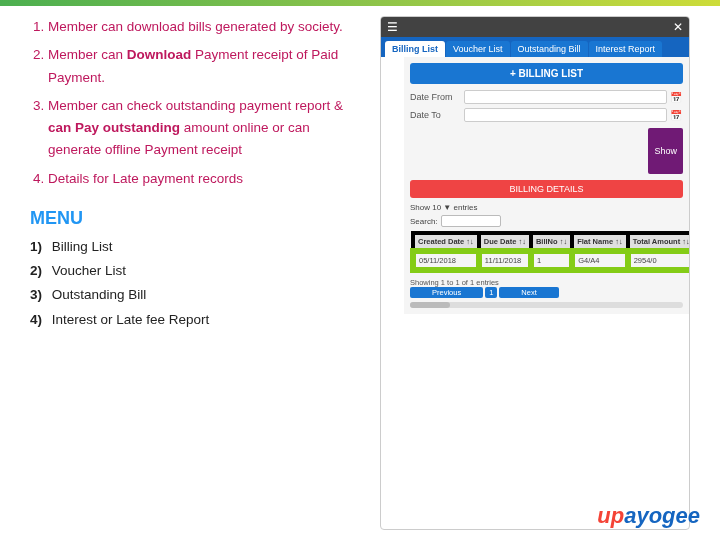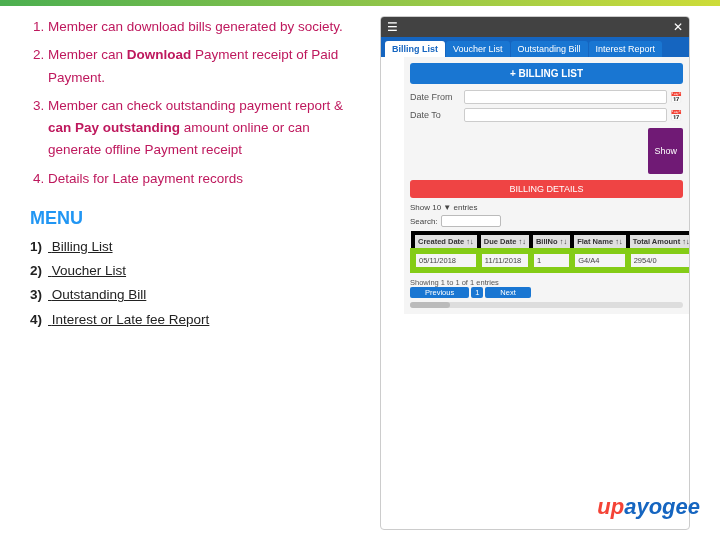--- a/index.html
+++ b/index.html
@@ -91,21 +91,20 @@
       color: #2196f3;
       margin-bottom: 6px;
     }
 
     .menu-list {
       list-style: none;
       padding: 0;
       font-size: 13.5px;
       color: #222;
       line-height: 1.8;
-      text-decoration: underline;
     }
 
     .menu-list li span.num {
       display: inline-block;
       width: 18px;
       font-weight: bold;
     }
 
     .right-panel {
       width: 310px;
@@ -304,21 +303,21 @@
 
     .rp-page-btns {
       display: flex;
       gap: 2px;
       align-items: center;
     }
 
     .rp-page-btn {
       background: #1976d2;
       color: #fff;
-      padding: 1px 15px;
+      padding: 1px 22px;
       border-radius: 2px;
       font-size: 7.5px;
     }
 
     .rp-page-num {
       background: #1976d2;
       color: #fff;
       padding: 1px 4px;
       border-radius: 2px;
       font-size: 7.5px;
@@ -336,21 +335,21 @@
       height: 6px;
       width: 40px;
       background: #bbb;
       border-radius: 3px;
       position: absolute;
       left: 0;
     }
 
     .bottom-brand {
       position: absolute;
-      bottom: 20px;
+      bottom: 11px;
       right: 20px;
       font-size: 22px;
       font-weight: bold;
       font-style: italic;
       color: #1565c0;
     }
 
     .bottom-brand span.up {
       color: #f44336;
     }

